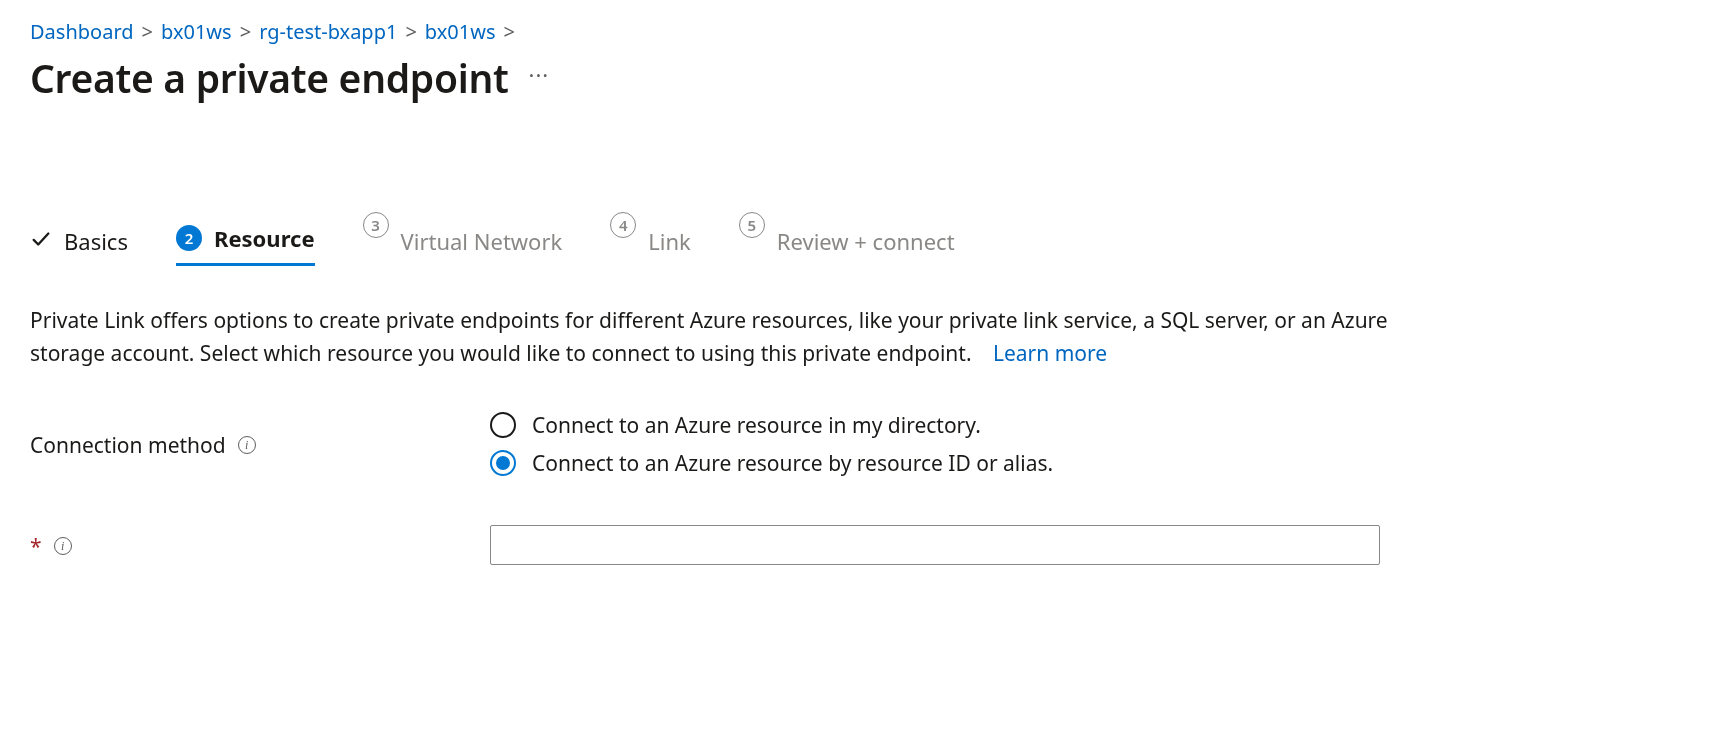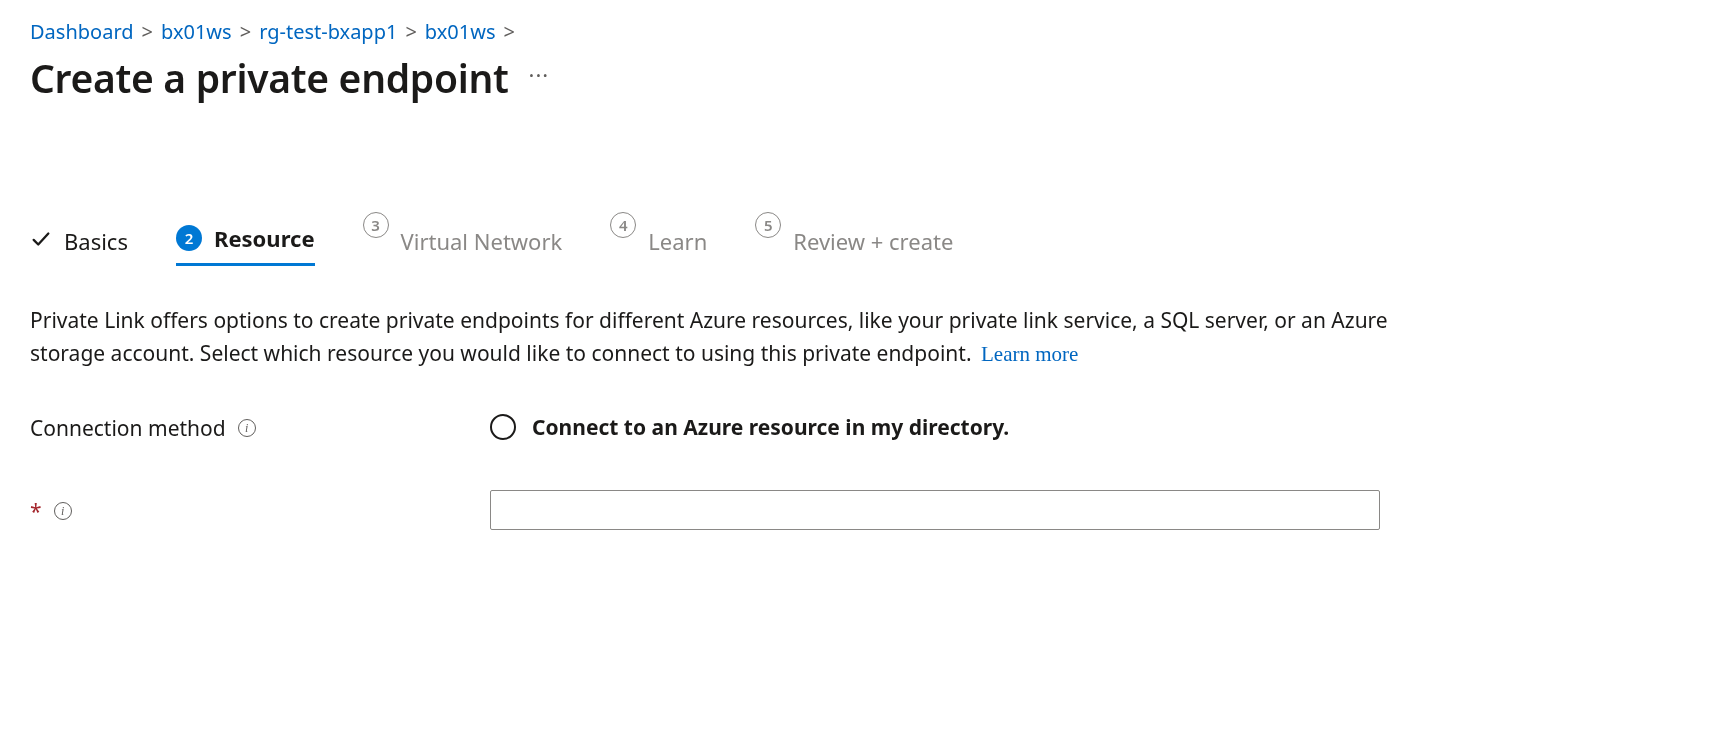--- a/index.html
+++ b/index.html
@@ -120,22 +120,21 @@
     font-size: 21px;
     line-height: 1.55;
     color: var(--text-primary);
     max-width: 1400px;
     margin-bottom: 42px;
   }
   .desc a {
     color: var(--link);
     text-decoration: none;
     cursor: pointer;
-    margin-left: 4px;
-    font-family: Liberation Serif, serif;
+    margin-left: 16px;
   }
 
   
   .form-row {
     display: flex;
     align-items: center;
     margin-bottom: 48px;
   }
   .form-label-col {
     width: 460px;
@@ -157,21 +156,21 @@
     border-radius: 50%;
     font-size: 12px;
     color: var(--text-secondary);
     font-family: Georgia, serif;
     font-style: italic;
     margin-left: 4px;
   }
   .form-control-col {
     flex: 0 0 900px;
   }
-  .radio-group { display: flex; flex-direction: column; gap: 10px; font-weight: bold; }
+  .radio-group { display: flex; flex-direction: column; gap: 10px; }
   .radio-option {
     display: flex;
     align-items: center;
     gap: 16px;
     font-size: 21px;
     cursor: pointer;
   }
   .radio {
     width: 26px;
     height: 26px;
@@ -235,46 +234,50 @@
     <span class="step-label">Resource</span>
   </div>
 
   <div class="step upcoming">
     <span class="step-index">3</span>
     <span class="step-label">Virtual Network</span>
   </div>
 
   <div class="step upcoming">
     <span class="step-index">4</span>
-    <span class="step-label">Learn</span>
+    <span class="step-label">Link</span>
   </div>
 
   <div class="step upcoming">
     <span class="step-index">5</span>
-    <span class="step-label">Review + create</span>
+    <span class="step-label">Review + connect</span>
   </div>
 
 </div>
 
 <p class="desc">
   <span>Private Link offers options to create private endpoints for different Azure resources, like your private link service, a SQL server, or an Azure storage account. Select which resource you would like to connect to using this private endpoint.</span>
   <a>Learn more</a>
 </p>
 
 <div class="form-row">
   <div class="form-label-col">
     <span>Connection method</span>
     <span class="info-icon">i</span>
   </div>
   <div class="form-control-col">
     <div class="radio-group">
       <label class="radio-option">
         <span class="radio"></span>
         <span>Connect to an Azure resource in my directory.</span>
       </label>
+      <label class="radio-option">
+        <span class="radio selected"></span>
+        <span>Connect to an Azure resource by resource ID or alias.</span>
+      </label>
     </div>
   </div>
 </div>
 
 <div class="form-row">
   <div class="form-label-col">
     <span class="req">*</span>
     <span class="info-icon">i</span>
   </div>
   <div class="form-control-col">

